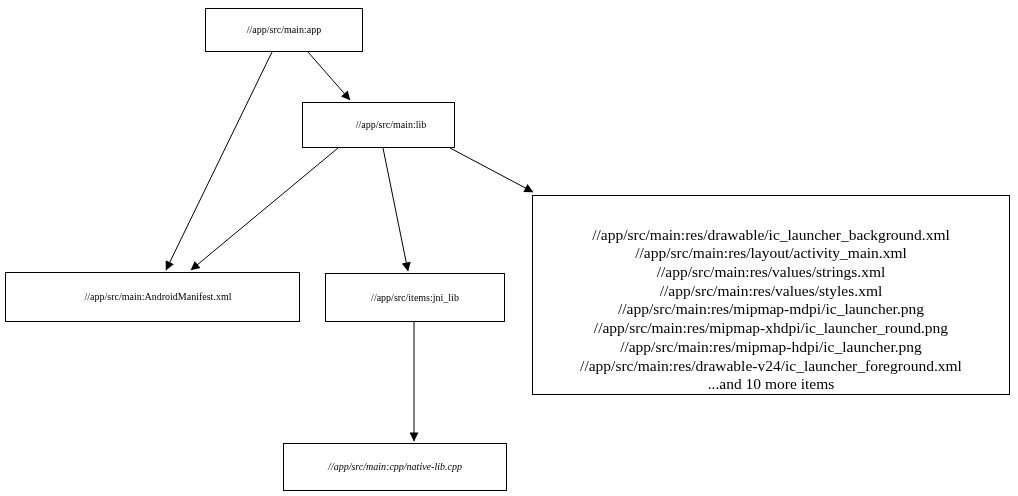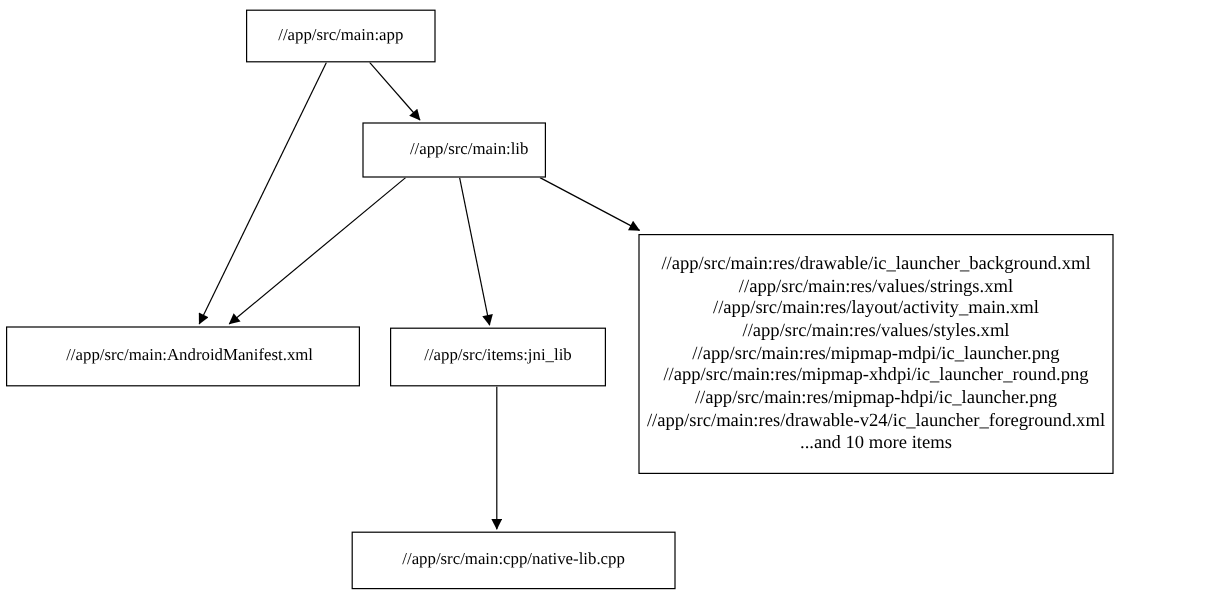--- a/index.html
+++ b/index.html
@@ -28,35 +28,36 @@
   }
   .node {
     position: absolute;
     box-sizing: border-box;
     border: 1px solid #000000;
     background: #ffffff;
     display: flex;
     align-items: center;
     justify-content: center;
     text-align: center;
-    font-size: 14px;
+    font-size: 10px;
     line-height: 1.15;
     white-space: nowrap;
   }
   .node-app        { left: 205px; top: 8px;   width: 158px; height: 44px; }
   .node-lib        { left: 302px; top: 102px; width: 153px; height: 46px; padding-left: 25px; }
   .node-manifest   { left: 5px;   top: 272px; width: 295px; height: 50px; padding-left: 11px; }
   .node-jni-lib    { left: 325px; top: 273px; width: 180px; height: 49px; }
   .node-res-group  {
-    left: 532px; top: 195px; width: 396px; height: 200px;
+    left: 532px; top: 195px; width: 478px; height: 200px;
     flex-direction: column;
     font-size: 15.5px;
     line-height: 18.7px;
+    justify-content: flex-end;
   }
-  .node-native-lib { left: 293px; top: 443px; width: 270px; height: 48px; }
+  .node-native-lib { left: 283px; top: 443px; width: 224px; height: 48px; font-style: italic; }
   .res-line { display: block; }
 </style>
 </head>
 <body>
 
 <div class="canvas">
 
   <svg class="edges-layer" viewBox="0 0 1018 496" xmlns="http://www.w3.org/2000/svg">
     <defs>
       <marker id="arrow" viewBox="0 0 10 10" refX="9.5" refY="5" markerWidth="13" markerHeight="9" markerUnits="userSpaceOnUse" orient="auto">
@@ -82,22 +83,22 @@
   <div class="node node-manifest">
     <span>//app/src/main:AndroidManifest.xml</span>
   </div>
 
   <div class="node node-jni-lib">
     <span>//app/src/items:jni_lib</span>
   </div>
 
   <div class="node node-res-group">
     <span class="res-line">//app/src/main:res/drawable/ic_launcher_background.xml</span>
+    <span class="res-line">//app/src/main:res/layout/activity_main.xml</span>
     <span class="res-line">//app/src/main:res/values/strings.xml</span>
-    <span class="res-line">//app/src/main:res/layout/activity_main.xml</span>
     <span class="res-line">//app/src/main:res/values/styles.xml</span>
     <span class="res-line">//app/src/main:res/mipmap-mdpi/ic_launcher.png</span>
     <span class="res-line">//app/src/main:res/mipmap-xhdpi/ic_launcher_round.png</span>
     <span class="res-line">//app/src/main:res/mipmap-hdpi/ic_launcher.png</span>
     <span class="res-line">//app/src/main:res/drawable-v24/ic_launcher_foreground.xml</span>
     <span class="res-line">...and 10 more items</span>
   </div>
 
   <div class="node node-native-lib">
     <span>//app/src/main:cpp/native-lib.cpp</span>

